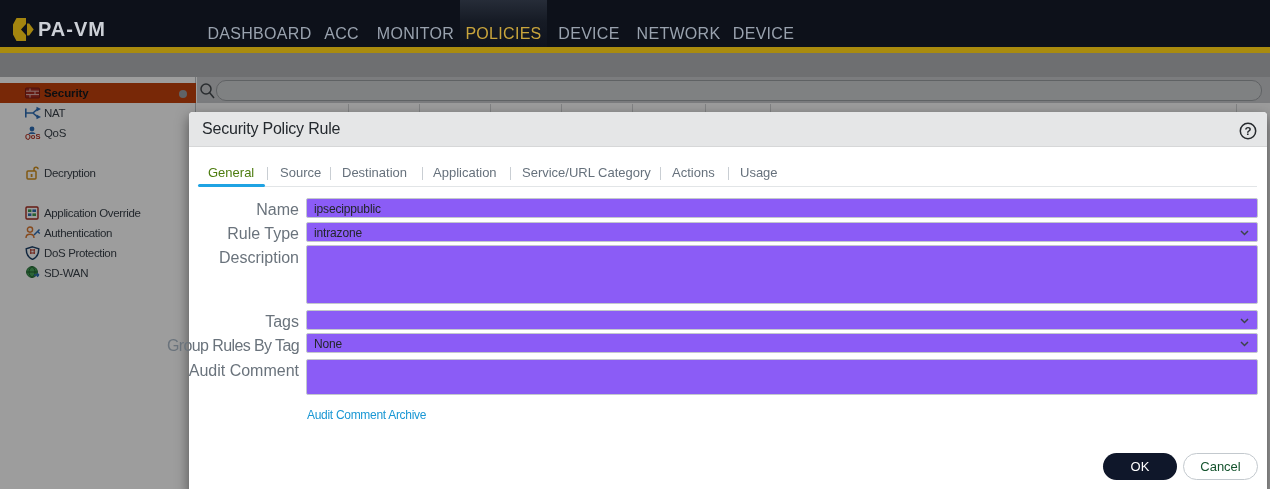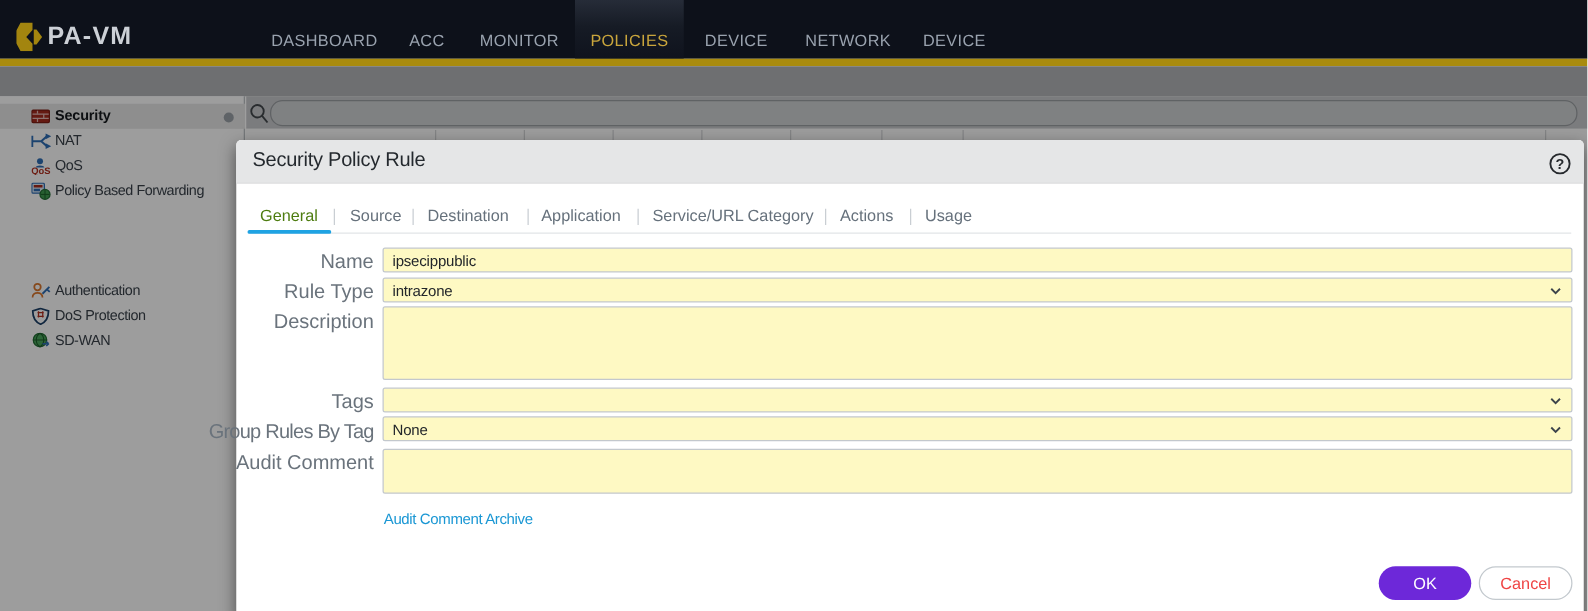--- a/index.html
+++ b/index.html
@@ -5,35 +5,35 @@
   * { margin:0; padding:0; box-sizing:border-box; }
   html,body { width:1270px; height:489px; overflow:hidden; background:#fff;
     font-family:"Liberation Sans", sans-serif; }
   .abs { position:absolute; }
   #stage { position:relative; width:1270px; height:489px; overflow:hidden; }
 
   
   #navbar { left:0; top:0; width:1270px; height:47px; background:#0d111a; }
   #poltab { left:460px; top:0; width:87px; height:47px;
     background:linear-gradient(180deg,#262c38 0%,#161b25 45%,#0f131d 100%); }
-  .navitem { top:25px; font-size:13px; letter-spacing:0.3px;
+  .navitem { top:25px; font-size:16px; letter-spacing:0.3px;
     color:#99a2ae; transform:translateX(-50%); white-space:nowrap; }
   .navactive { color:#c9a53c; }
   #logotext { left:38px; top:18px; font-size:20px; font-weight:bold; color:#ccd0d6;
     letter-spacing:1px; }
   #goldbar { left:0; top:47px; width:1270px; height:6px; background:#a98b0e; }
 
   
   #band { left:0; top:53px; width:1270px; height:24px; background:#b2b4b6; }
   #sidebar { left:0; top:77px; width:196px; height:412px; background:#fdfdfe;
     border-right:1px solid #bcc0c3; }
   .srow { left:0; width:196px; height:20px; }
   .srow .lbl { position:absolute; left:44px; top:4px; font-size:11.5px; letter-spacing:-0.35px; color:#3a424a; }
   .srow svg { position:absolute; left:25px; top:3px; }
-  #secrow { background:#e5e5e5; }
+  #secrow { background:#c2410c; }
   #secrow .lbl { font-weight:bold; color:#15191d; letter-spacing:-0.1px; }
   #secdot { left:179px; top:90px; width:8px; height:8px; border-radius:50%; background:#9aa0a6; }
 
   #searchrow { left:197px; top:77px; width:1073px; height:26px; background:#c7c9cb; }
   #searchbox { left:216px; top:80px; width:1046px; height:21px; border:1px solid #9a9ea2;
     border-radius:10px; background:#ced0d2; }
   #tablehead { left:197px; top:103px; width:1073px; height:10px; background:#fcfcfc; }
   .tick { top:104px; width:1px; height:9px; background:#d2d4d6; }
 
   
@@ -48,28 +48,28 @@
 
   .tab { top:53px; font-size:13px; color:#66717c; white-space:nowrap; }
   .tabsep { top:55px; width:1px; height:13px; background:#c9ced3; }
   #tabGeneral { font-weight:normal; color:#4d7c0f; }
   #tabline { left:10px; top:74px; width:1058px; height:1px; background:#e2e5e7; }
   #tabul { left:9px; top:72px; width:67px; height:3px; background:#1fa3e3; border-radius:2px; }
 
   .flabel { right:968px; text-align:right; font-size:16px; color:#6a737c;
     white-space:nowrap; }
   .finput { left:117px; width:952px; border:1px solid #c3c8cd; border-radius:2px;
-    background:#fef9c3; font-size:12.5px; color:#22262a; }
+    background:#8b5cf6; font-size:12.5px; color:#22262a; }
   .fval { position:absolute; left:7px; top:2.5px; font-size:12px; letter-spacing:-0.15px; color:#22262a; }
   .chev { position:absolute; right:8px; top:7px; }
 
   #btnok { left:914px; top:341px; width:74px; height:27px; border-radius:14px;
-    background:#6d28d9; color:#fff; font-size:13px; text-align:center; line-height:27px; }
+    background:#0f172a; color:#fff; font-size:13px; text-align:center; line-height:27px; }
   #btncancel { left:994px; top:341px; width:75px; height:27px; border-radius:14px;
-    background:#fff; border:1px solid #c3c9ce; color:#ef4444; font-size:13px;
+    background:#fff; border:1px solid #c3c9ce; color:#14532d; font-size:13px;
     text-align:center; line-height:25px; }
   #archlink { left:118px; top:296px; font-size:12px; letter-spacing:-0.3px; color:#1a97d4; }
 </style>
 </head>
 <body>
 <div id="stage">
 
   <div id="navbar" class="abs"></div>
   <div id="poltab" class="abs"></div>
   <svg class="abs" style="left:13px;top:18px" width="21" height="23" viewBox="0 0 21 23">
@@ -124,29 +124,37 @@
     <div class="lbl">NAT</div>
   </div>
   <div class="srow abs" style="top:123px">
     <svg width="16" height="14" viewBox="0 0 16 14">
         <circle cx="7" cy="3" r="2.4" fill="#2e6db4"></circle>
         <path d="M3.5 8 C3.5 5.8 10.5 5.8 10.5 8" fill="#2e6db4"></path>
         <text x="0" y="13" font-size="7.5" font-weight="bold" fill="#b03020" font-family="Liberation Sans">QoS</text>
       </svg>
     <div class="lbl">QoS</div>
   </div>
-  <div class="srow abs" style="top:143px">
-    <svg width="16" height="14" viewBox="0 0 16 14">
-        <rect x="0.5" y="0.5" width="10" height="8" rx="1" fill="#dce8f5" stroke="#2e6db4"></rect>
-        <rect x="2" y="2" width="7" height="2" fill="#a32a1e"></rect>
-        <rect x="2" y="5" width="5" height="2" fill="#2e6db4"></rect>
-        <circle cx="11" cy="9.5" r="4" fill="#3f9b4f" stroke="#226b33"></circle>
-        <path d="M7.5 9.5 H14.5 M11 6 V13" stroke="#1c5e2a" stroke-width="0.8" fill="none"></path>
-      </svg>
-    <div class="lbl">Policy Based Forwarding</div>
+  <div class="srow abs" style="top:163px">
+    <svg width="14" height="14" viewBox="0 0 14 14">
+        <rect x="2" y="5" width="9" height="8" rx="1" fill="none" stroke="#cf8f1e" stroke-width="1.5"></rect>
+        <path d="M9 5 V3.2 C9 0.6 13 0.6 13 3.2" fill="none" stroke="#cf8f1e" stroke-width="1.5"></path>
+        <rect x="5.7" y="8" width="1.8" height="3" fill="#cf8f1e"></rect>
+      </svg>
+    <div class="lbl">Decryption</div>
+  </div>
+  <div class="srow abs" style="top:203px">
+    <svg width="14" height="14" viewBox="0 0 14 14">
+        <rect x="1" y="1" width="12" height="12" rx="1" fill="#fff" stroke="#a32a1e" stroke-width="1.4"></rect>
+        <rect x="3" y="3.4" width="3.4" height="2.6" fill="#3f9b4f"></rect>
+        <rect x="7.4" y="3.4" width="3.6" height="2.6" fill="#2e6db4"></rect>
+        <rect x="3" y="7.4" width="3.4" height="2.6" fill="#2e6db4"></rect>
+        <rect x="7.4" y="7.4" width="3.6" height="2.6" fill="#3f9b4f"></rect>
+      </svg>
+    <div class="lbl">Application Override</div>
   </div>
   <div class="srow abs" style="top:223px">
     <svg width="16" height="14" viewBox="0 0 16 14">
         <circle cx="5" cy="3.6" r="2.6" fill="none" stroke="#d9772e" stroke-width="1.4"></circle>
         <path d="M1 12 C1 7 9 7 9 12" fill="none" stroke="#d9772e" stroke-width="1.4"></path>
         <path d="M9 9 L14.5 3.5 M12.5 5.5 L14.8 7.5" stroke="#2e6db4" stroke-width="1.5" fill="none"></path>
       </svg>
     <div class="lbl">Authentication</div>
   </div>
   <div class="srow abs" style="top:243px">

